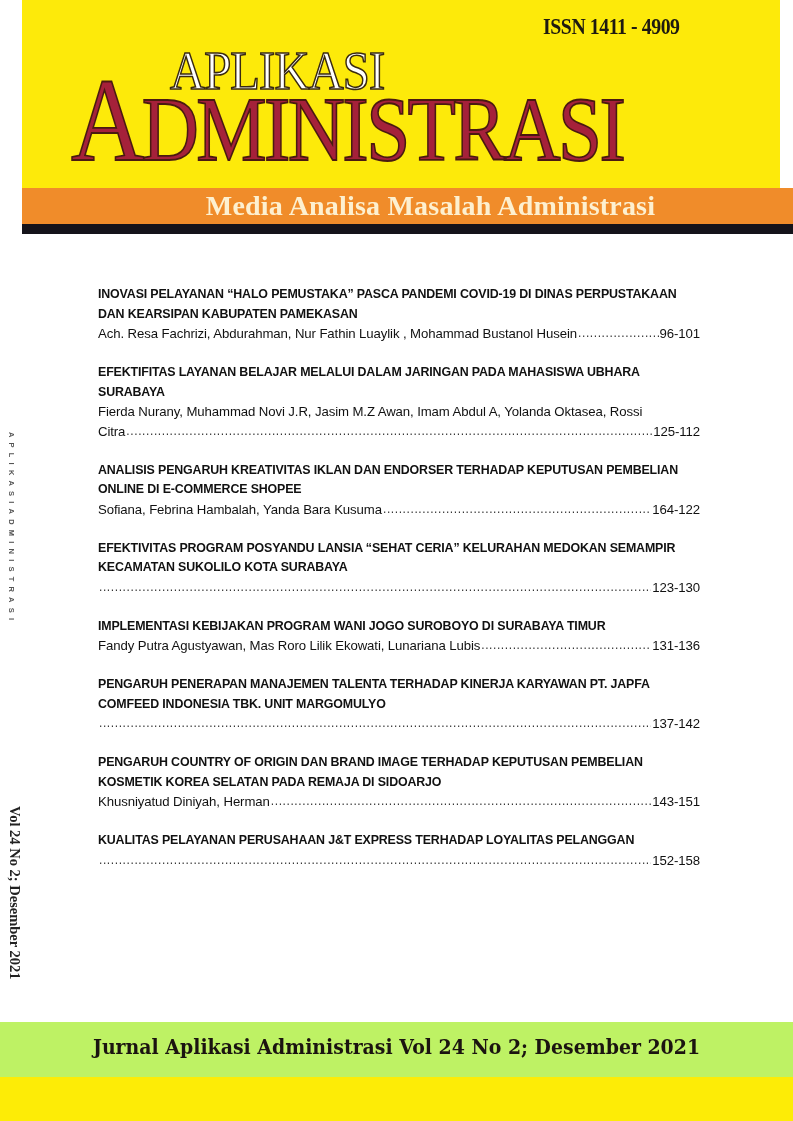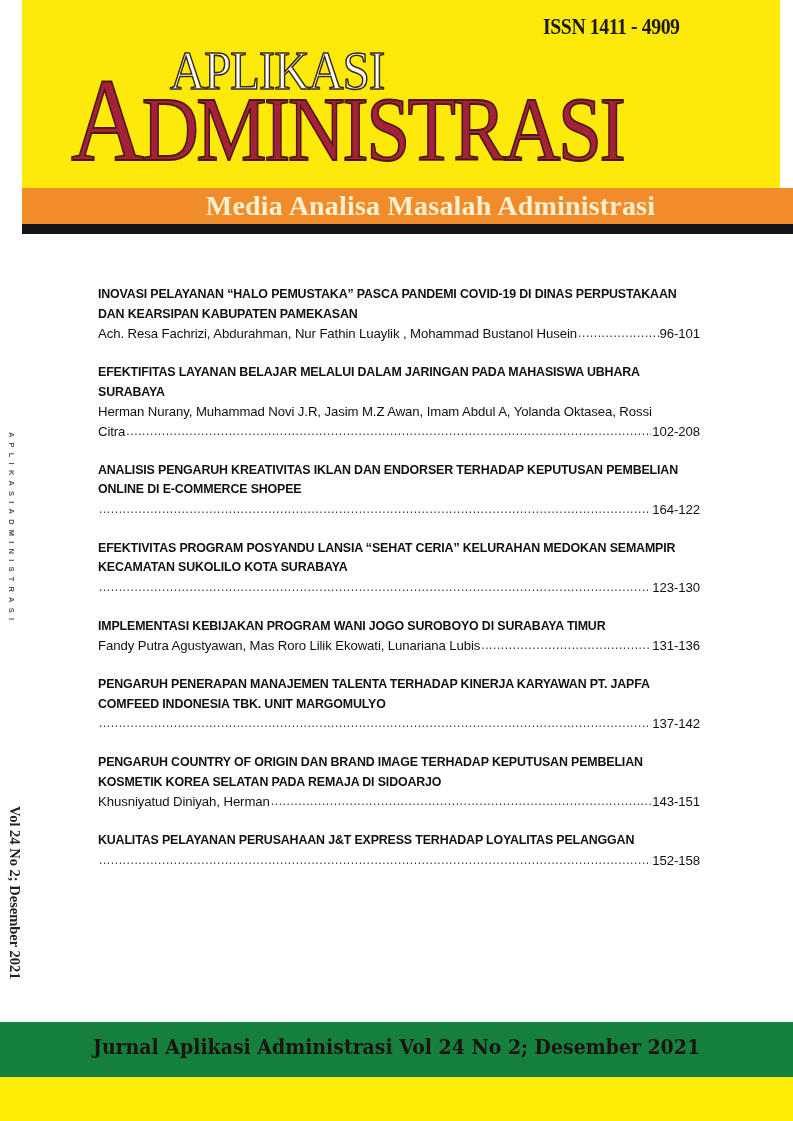--- a/index.html
+++ b/index.html
@@ -66,21 +66,21 @@
     letter-spacing: -0.1px;
   }
   .authors-pre { font-size: 13.2px; line-height: 19.5px; letter-spacing: -0.1px; }
   .authors-text { white-space: nowrap; }
   .leader {
     flex: 1; overflow: hidden; white-space: nowrap; margin: 0 1px;
     letter-spacing: 0.6px; color: #333; font-size: 12px;
   }
   .pages { white-space: nowrap; }
   .footer-band {
-    position: absolute; left: 0; top: 1022px; width: 793px; height: 55px; background: #15803d;
+    position: absolute; left: 0; top: 1022px; width: 793px; height: 55px; background: #bef264;
   }
   .footer-text {
     position: absolute; left: 0; width: 793px; top: 12px; text-align: center;
     font-family: "DejaVu Serif", serif; font-weight: bold; font-size: 21px; color: #1b1410;
     transform: scaleX(0.9); white-space: nowrap;
   }
   .footer-yellow {
     position: absolute; left: 0; top: 1077px; width: 793px; height: 44px; background: #fdec06;
   }
 </style>
@@ -107,31 +107,32 @@
     <div class="entry-title">INOVASI PELAYANAN “HALO PEMUSTAKA” PASCA PANDEMI COVID-19 DI DINAS PERPUSTAKAAN DAN KEARSIPAN KABUPATEN PAMEKASAN</div>
     <div class="authors-line">
       <span class="authors-text">Ach. Resa Fachrizi, Abdurahman, Nur Fathin Luaylik , Mohammad Bustanol Husein</span>
       <span class="leader">............................................................................................................................................................................................................</span>
       <span class="pages">96-101</span>
     </div>
   </div>
 
   <div class="entry">
     <div class="entry-title">EFEKTIFITAS LAYANAN BELAJAR MELALUI DALAM JARINGAN PADA MAHASISWA UBHARA SURABAYA</div>
-    <div class="authors-pre">Herman Nurany, Muhammad Novi J.R, Jasim M.Z Awan, Imam Abdul A, Yolanda Oktasea, Rossi</div>
+    <div class="authors-pre">Fierda Nurany, Muhammad Novi J.R, Jasim M.Z Awan, Imam Abdul A, Yolanda Oktasea, Rossi</div>
     <div class="authors-line">
       <span class="authors-text">Citra</span>
       <span class="leader">............................................................................................................................................................................................................</span>
-      <span class="pages">102-208</span>
+      <span class="pages">125-112</span>
     </div>
   </div>
 
   <div class="entry">
     <div class="entry-title">ANALISIS PENGARUH KREATIVITAS IKLAN DAN ENDORSER TERHADAP KEPUTUSAN PEMBELIAN ONLINE DI E-COMMERCE SHOPEE</div>
     <div class="authors-line">
+      <span class="authors-text">Sofiana, Febrina Hambalah, Yanda Bara Kusuma</span>
       <span class="leader">............................................................................................................................................................................................................</span>
       <span class="pages">164-122</span>
     </div>
   </div>
 
   <div class="entry">
     <div class="entry-title">EFEKTIVITAS PROGRAM POSYANDU LANSIA “SEHAT CERIA” KELURAHAN MEDOKAN SEMAMPIR KECAMATAN SUKOLILO KOTA SURABAYA</div>
     <div class="authors-line">
       <span class="leader">............................................................................................................................................................................................................</span>
       <span class="pages">123-130</span>

